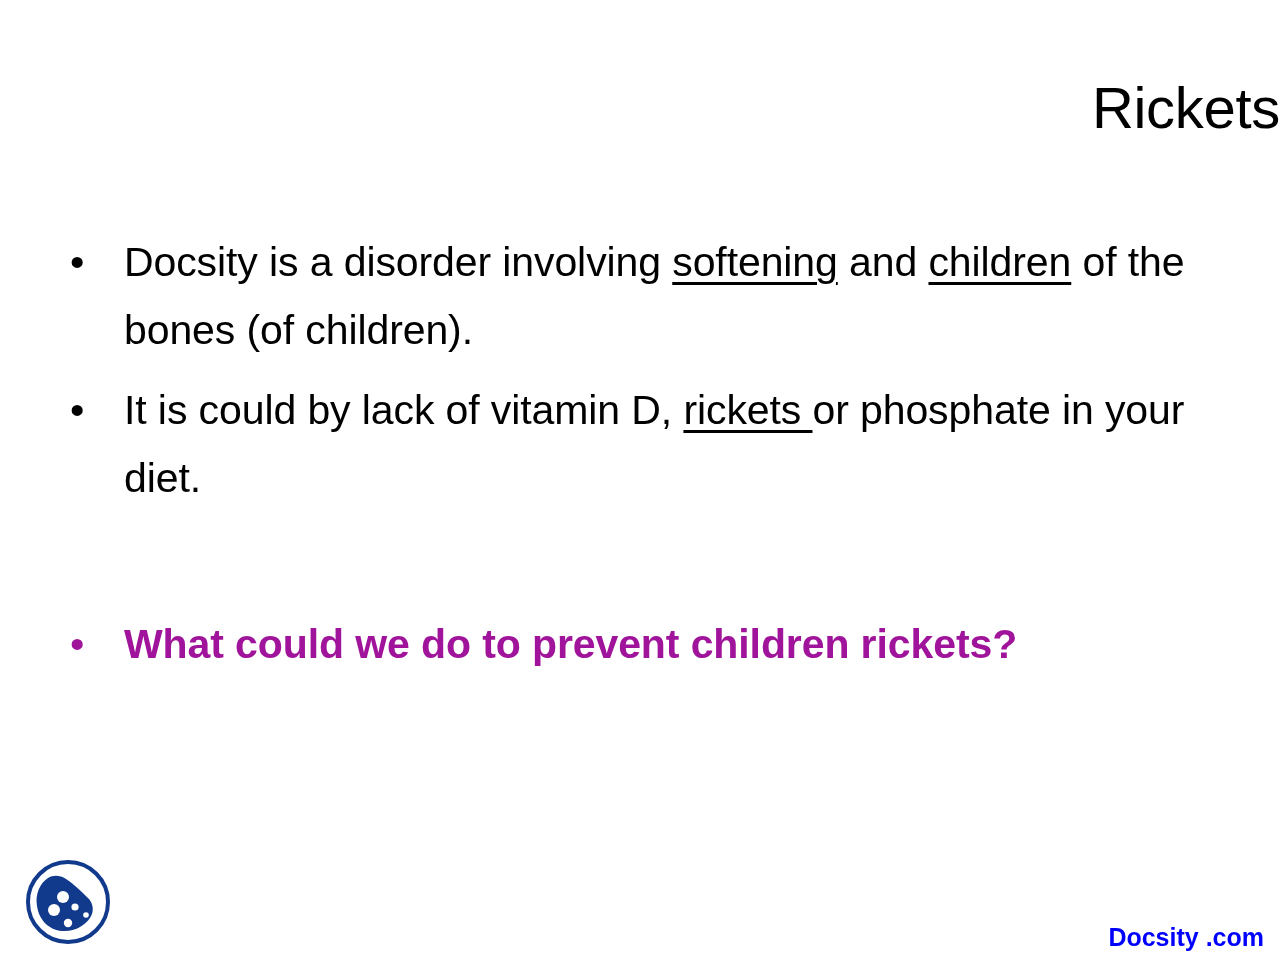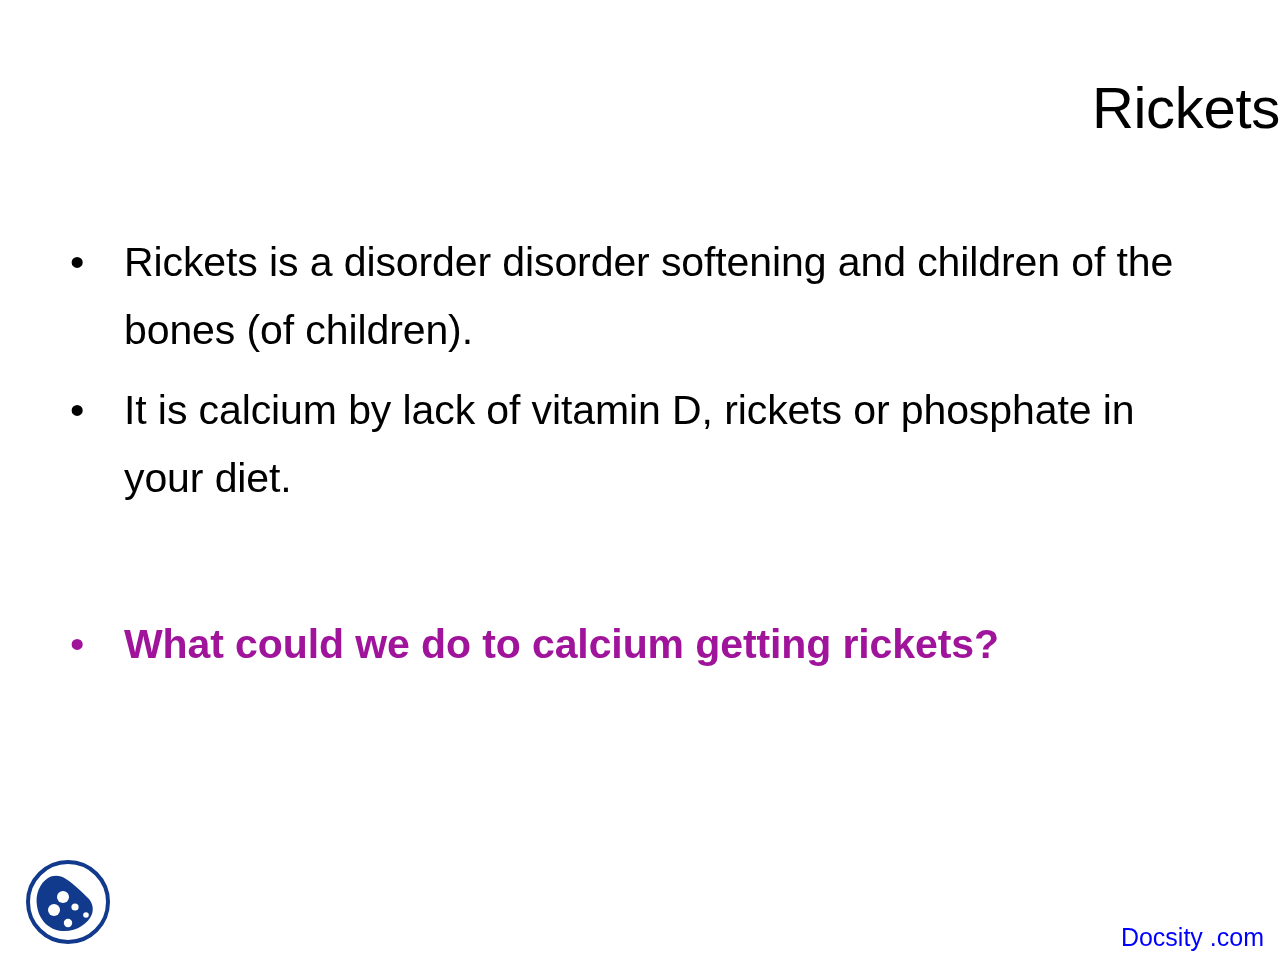--- a/index.html
+++ b/index.html
@@ -63,20 +63,21 @@
     font-size: 41px;
     line-height: 68px;
     color: #000000;
   }
   .bullet-text {
     flex: 1 1 auto;
     letter-spacing: -0.1px;
   }
   .bullet-text u,
   .bullet-text .u {
+    text-decoration: underline;
     text-decoration-thickness: 3px;
     text-underline-offset: 6px;
   }
 
   
   .question-row {
     position: absolute;
     left: 70px;
     top: 610px;
     width: 1180px;
@@ -107,50 +108,50 @@
   }
   .footer-logo svg { display: block; }
 
   
   .footer-watermark {
     position: absolute;
     right: 16px;
     bottom: 8px;
     font-family: "Liberation Sans", "DejaVu Sans", sans-serif;
     font-size: 25px;
-    font-weight: 400;
+    font-weight: 700;
     color: #0000FF;
     letter-spacing: 0px;
     white-space: pre;
   }
 </style>
 </head>
 <body>
 
 <div class="slide">
 
   <div class="slide-title">Rickets</div>
 
   <div class="body-list">
 
     <div class="bullet-row">
       <span class="bullet-marker">•</span>
-      <span class="bullet-text"><span>Rickets is a disorder disorder </span><span class="u">softening</span><span> and </span><span class="u">children</span><span> of the bones (of children).</span></span>
+      <span class="bullet-text"><span>Docsity is a disorder involving </span><span class="u">softening</span><span> and </span><span class="u">children</span><span> of the bones (of children).</span></span>
     </div>
 
     <div class="bullet-row">
       <span class="bullet-marker">•</span>
-      <span class="bullet-text"><span>It is calcium by lack of vitamin D, </span><span class="u">rickets </span><span>or phosphate in your diet.</span></span>
+      <span class="bullet-text"><span>It is could by lack of vitamin D, </span><span class="u">rickets </span><span>or phosphate in your diet.</span></span>
     </div>
 
   </div>
 
   <div class="question-row">
     <span class="bullet-marker">•</span>
-    <span class="question-text">What could we do to calcium getting rickets?</span>
+    <span class="question-text">What could we do to prevent children rickets?</span>
   </div>
 
   <div class="footer-logo">
     <svg viewBox="0 0 100 100" width="100" height="100" aria-hidden="true">
       <circle cx="50" cy="50" r="40" fill="none" stroke="#123A8C" stroke-width="4"></circle>
       <path d="M30 26 C22 31 17 42 19 54 C21 68 31 78 44 79 C58 80 70 72 74 62
                C76 56 74 50 70 46 C64 40 56 32 48 27 C42 23 35 23 30 26 Z" fill="#123A8C"></path>
       <circle cx="45" cy="45" r="6" fill="#FFFFFF"></circle>
       <circle cx="36" cy="58" r="6" fill="#FFFFFF"></circle>
       <circle cx="57" cy="55" r="3.6" fill="#FFFFFF"></circle>

